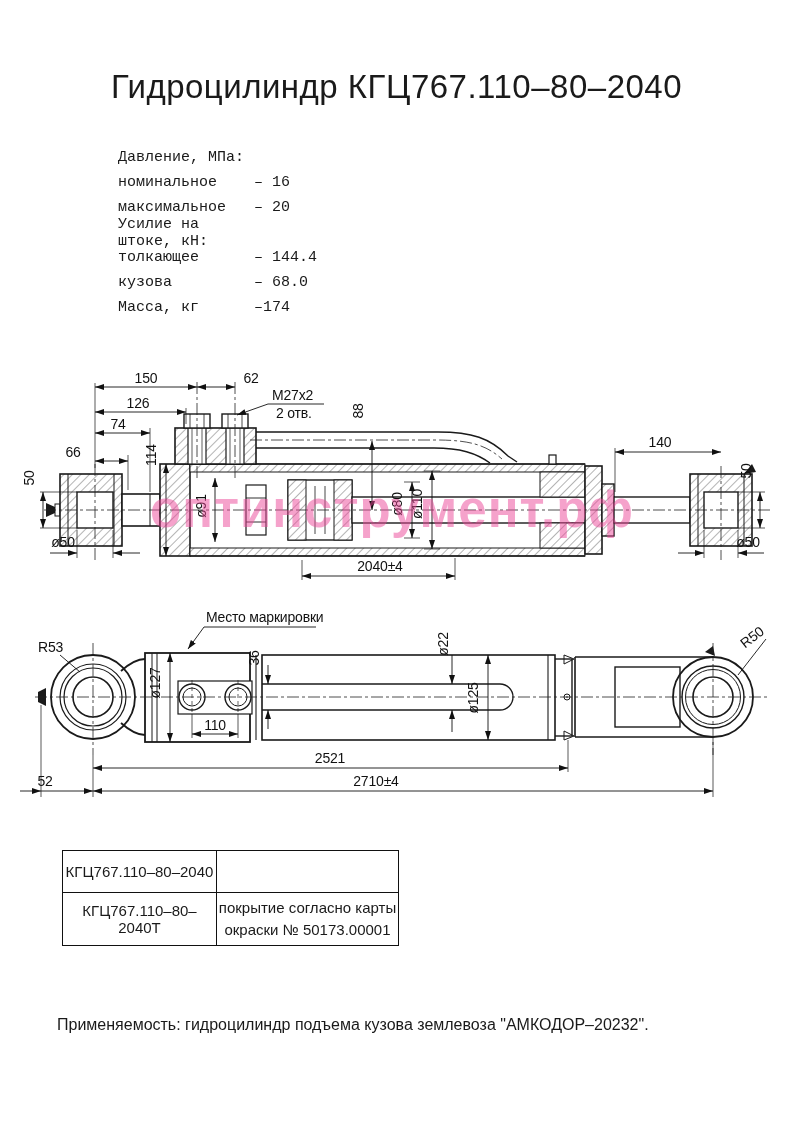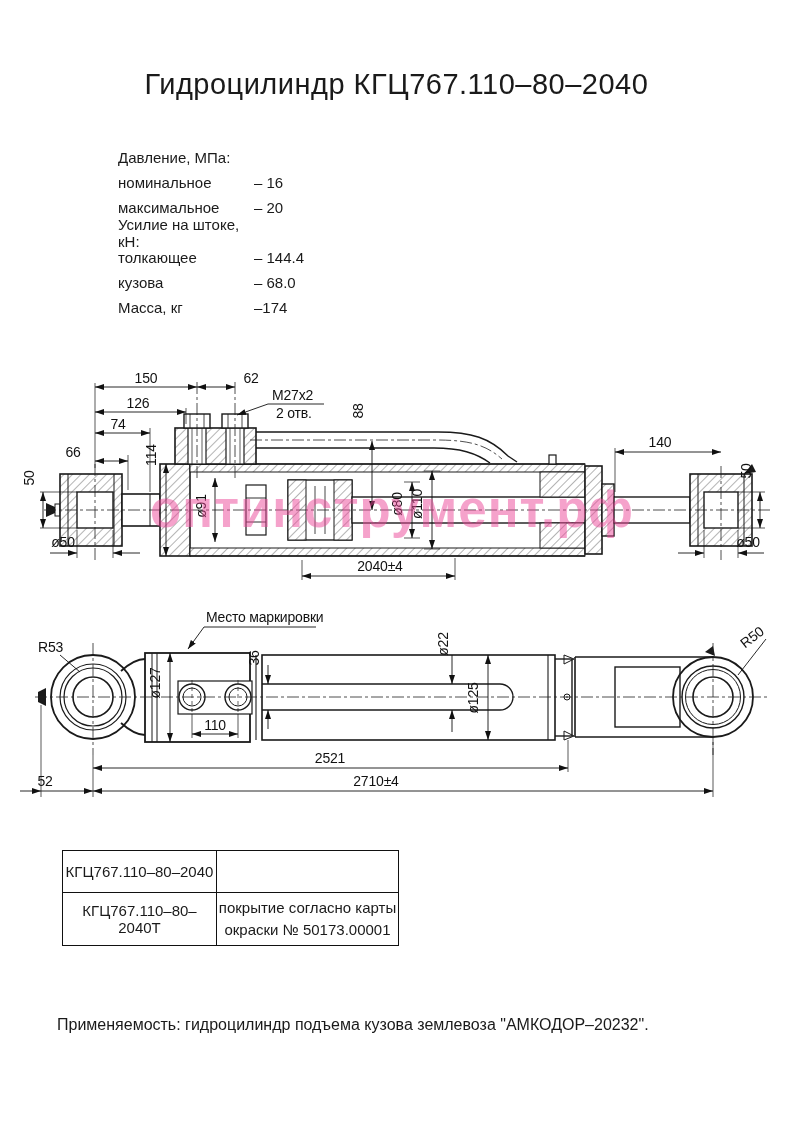--- a/index.html
+++ b/index.html
@@ -1,21 +1,21 @@
 <!DOCTYPE html>
 <html><head>
 <meta charset="utf-8">
 <style>
   html,body{margin:0;padding:0;background:#fff;}
   .page{position:relative;width:793px;height:1123px;background:#fff;overflow:hidden;
         font-family:"Liberation Sans",sans-serif;color:#1a1a1a;}
   .abs{position:absolute;}
-  .title{left:0;right:0;top:68px;text-align:center;font-size:29px;font-weight:400;
+  .title{left:0;right:0;top:68px;text-align:center;font-size:33px;font-weight:400;
          letter-spacing:0.5px;white-space:nowrap;}
-  .specs{left:118px;top:145px;width:280px;font-size:15px;}
+  .specs{left:118px;top:145px;width:280px;font-size:15px;font-family:Liberation Mono, monospace;}
   .spec-row{display:flex;height:25px;align-items:center;}
   .spec-row .lbl{width:136px;}
   .spec-row .val{white-space:pre;text-align:right;}
   .sealnote{left:405px;top:148px;width:370px;font-size:15px;line-height:26px;}
   .watermark{left:150px;top:480px;font-size:51px;font-weight:700;color:#ec4899;opacity:.5;
              letter-spacing:1px;z-index:6;white-space:nowrap;pointer-events:none;}
   svg text{font-family:"Liberation Sans",sans-serif;font-size:14px;fill:#111;letter-spacing:-0.2px;}
   .tbl{left:62px;top:850px;width:335px;border:1.6px solid #111;font-size:15px;}
   .tr{display:flex;}
   .tr + .tr{border-top:1.5px solid #111;}

